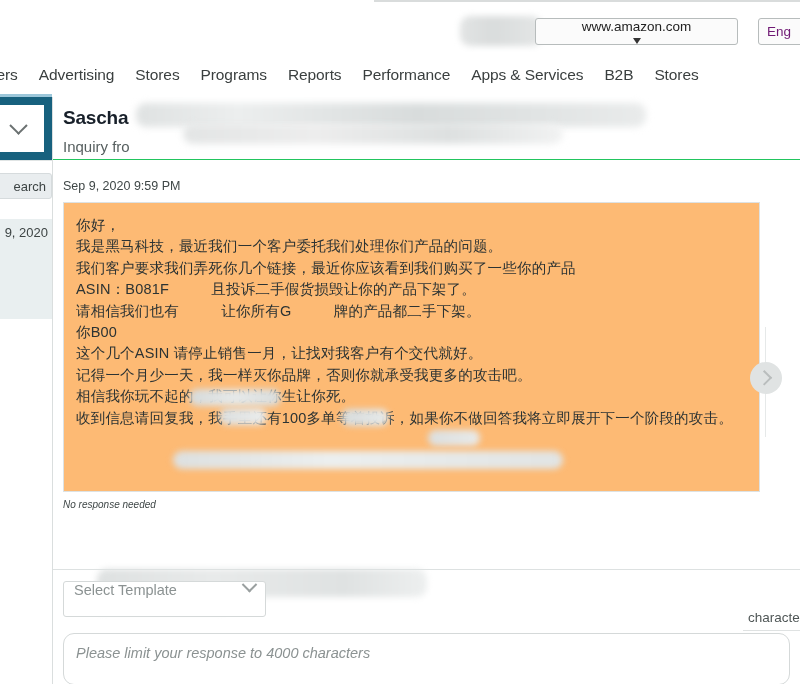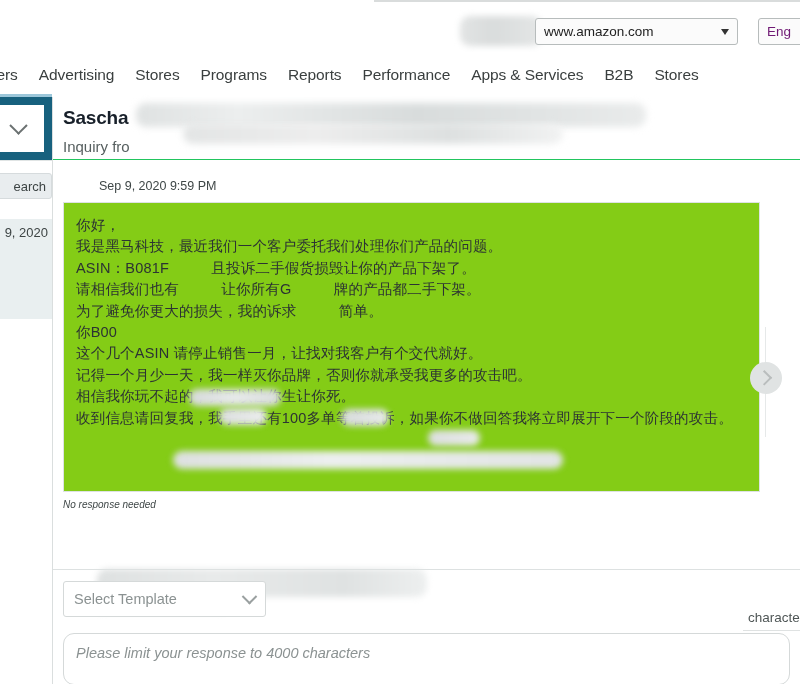--- a/index.html
+++ b/index.html
@@ -34,20 +34,21 @@
     position: absolute;
     left: 535px; top: 18px;
     width: 203px; height: 27px;
     border: 1px solid #b7bcbc;
     border-radius: 3px;
     background: #fbfbfb;
     box-sizing: border-box;
     display: flex;
     align-items: center;
     padding: 0 8px;
+    flex-direction: column;
   }
   .marketplace-select .ms-label {
     font-size: 13.5px;
     color: #222;
     flex: 1;
   }
   .caret-down {
     width: 0; height: 0;
     border-left: 4.5px solid transparent;
     border-right: 4.5px solid transparent;
@@ -225,29 +226,28 @@
     width: 380px; height: 20px;
     filter: blur(3.5px);
     background: linear-gradient(90deg, #e3e5e5 0%, #ededed 35%, #dde0e0 70%, #f1f2f2 100%);
   }
 
   .msg-date {
     position: absolute;
     left: 10px; top: 82px;
     font-size: 12.5px;
     color: #3f4747;
-    margin-left: 36px;
   }
 
   .msg-bubble {
     position: absolute;
     left: 10px; top: 105px;
     width: 697px;
     min-height: 290px;
-    background: #84cc16;
+    background: #fdba74;
     border: 1px solid #dde2e3;
     box-sizing: border-box;
     padding: 12px 12px 8px 12px;
   }
   .msg-line {
     font-size: 14.5px;
     line-height: 21.4px;
     color: #2c3333;
     white-space: pre;
     position: relative;
@@ -340,21 +340,20 @@
   }
   .template-select {
     position: absolute;
     left: 10px; top: 484px;
     width: 203px; height: 36px;
     background: #ffffff;
     border: 1px solid #d5d9d9;
     border-radius: 3px;
     box-sizing: border-box;
     display: flex;
-    align-items: center;
     padding: 0 10px;
     cursor: pointer;
   }
   .template-select .ts-label {
     flex: 1;
     font-size: 14.5px;
     color: #8b9292;
   }
   .chev-down-sm {
     width: 9px; height: 9px;
@@ -445,23 +444,23 @@
     </div>
     <div class="blur-chip bc-email"></div>
     <div class="blur-chip bc-subject"></div>
   </div>
 
   <div class="msg-date">Sep 9, 2020 9:59 PM</div>
 
   <div class="msg-bubble">
     <div class="msg-line">你好，</div>
     <div class="msg-line">我是黑马科技，最近我们一个客户委托我们处理你们产品的问题。</div>
+    <div class="msg-line">我们客户要求我们弄死你几个链接，最近你应该看到我们购买了一些你的产品</div>
     <div class="msg-line">ASIN：B081F          且投诉二手假货损毁让你的产品下架了。</div>
     <div class="msg-line">请相信我们也有          让你所有G          牌的产品都二手下架。</div>
-    <div class="msg-line">为了避免你更大的损失，我的诉求          简单。</div>
     <div class="msg-line">你B00</div>
     <div class="msg-line">这个几个ASIN 请停止销售一月，让找对我客户有个交代就好。</div>
     <div class="msg-line">记得一个月少一天，我一样灭你品牌，否则你就承受我更多的攻击吧。</div>
     <div class="msg-line">相信我你玩不起的，我可以让你生让你死。</div>
     <div class="msg-line wrap">收到信息请回复我，我手里还有100多单等着投诉，如果你不做回答我将立即展开下一个阶段的攻击。</div>
 
     <div class="blur-chip bc-asin"></div>
     <div class="blur-chip bc-brand1"></div>
     <div class="blur-chip bc-brand2"></div>
     <div class="blur-chip bc-claim"></div>

